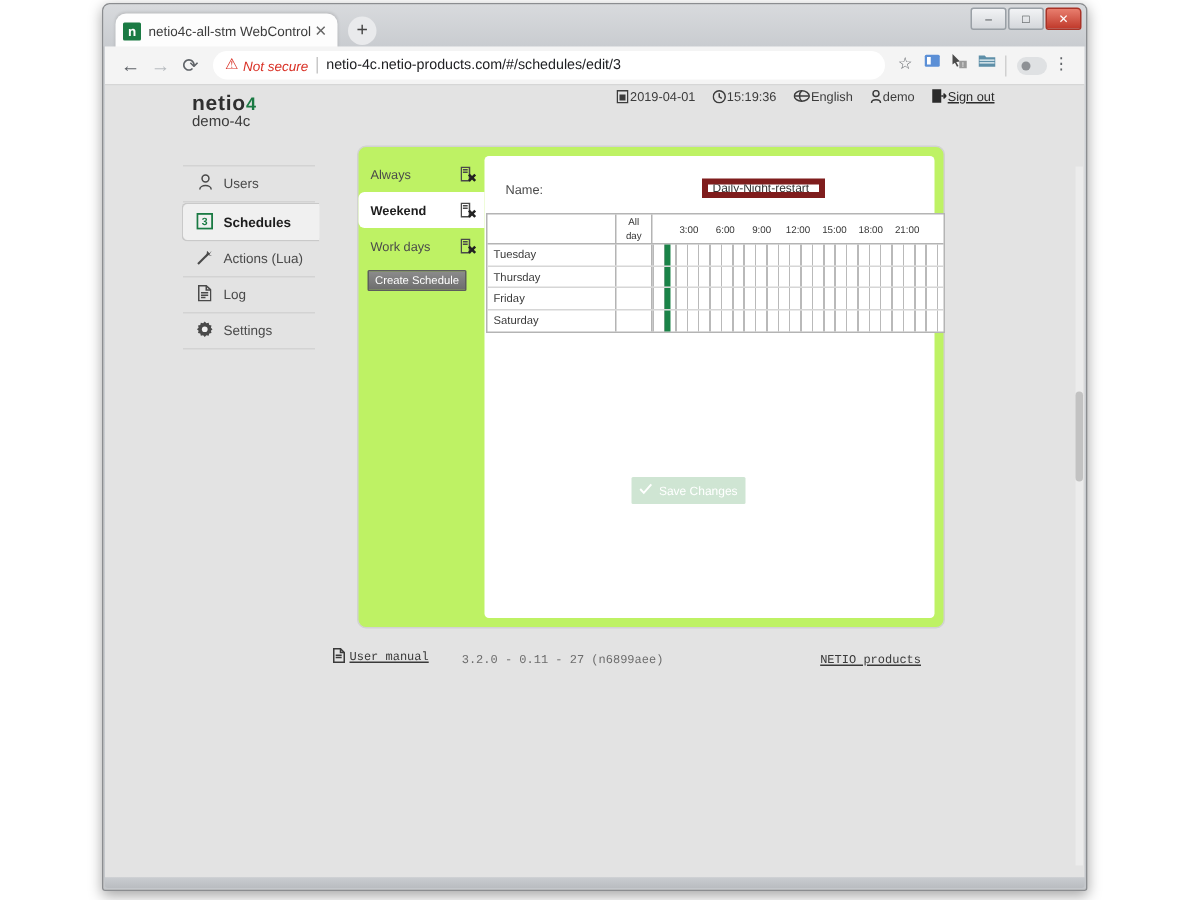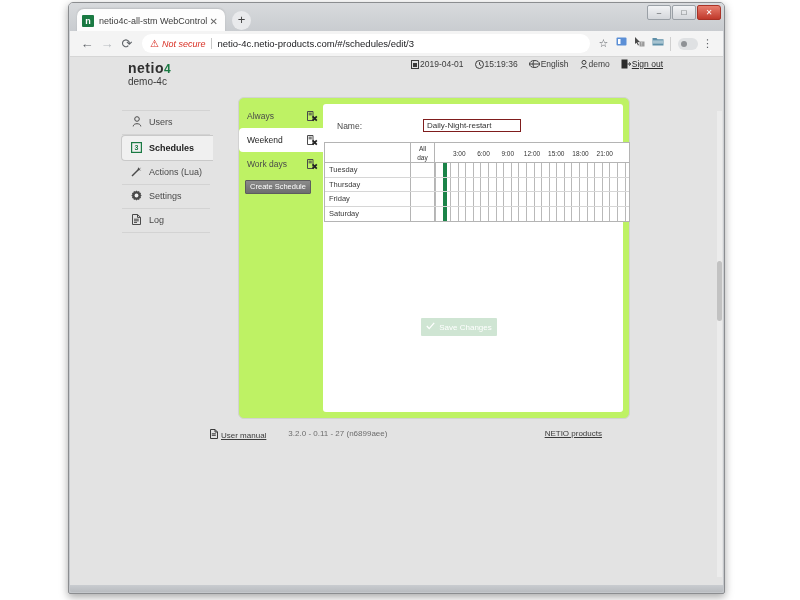--- a/index.html
+++ b/index.html
@@ -194,21 +194,21 @@
     width: 84px;
   }
   .sched-item {
     height: 24px;
     display: flex; align-items: center; justify-content: space-between;
     padding: 0 5px 0 8px;
     font-size: 8.5px; color: #4a4a4a;
   }
   .sched-item.selected {
     background: #ffffff;
-    font-weight: normal; color: #1d1d1d;
+    font-weight: bold; color: #1d1d1d;
     border-radius: 4px 0 0 4px;
   }
   .del-ico { width: 11px; height: 11px; flex: 0 0 11px; }
   .create-btn {
     margin: 4px 0 0 6px;
     width: 66px; height: 14px;
     background: linear-gradient(180deg,#8b8b8b 0%, #6e6e6e 100%);
     border: 1px solid #5d5d5d;
     color: #fff; font-size: 7.5px;
     line-height: 12px; text-align: center;
@@ -220,26 +220,27 @@
     background: #ffffff;
     border-radius: 3px;
   }
 
   .name-row {
     position: absolute; left: 14px; top: 15px;
     display: flex; align-items: center;
   }
   .name-label { font-size: 8.5px; color: #4a4a4a; width: 86px; }
   .name-input {
-    width: 98px; height: 13px;
-    border: 1px solid #7f1d1d;
+    width: 82px; height: 13px;
+    border: 4px solid #7f1d1d;
     background: #fff;
     font-size: 8px; color: #333;
     padding: 0 3px;
     font-family: "Liberation Sans", sans-serif;
+    margin-left: 45px;
   }
 
   
   .grid-wrap {
     position: absolute; left: 1px; top: 38px;
     width: 306px;
     border: 1px solid #b4b4b4;
     background: #fff;
   }
   .grid-head {
@@ -297,24 +298,24 @@
     width: 76px; height: 18px;
     background: #cfe5d3;
     color: #ffffff;
     font-size: 8px;
     display: flex; align-items: center; justify-content: center; gap: 4px;
     border-radius: 1px;
   }
 
   
   .footer {
-    position: absolute; left: 140px; top: 372px;
+    position: absolute; left: 152px; top: 372px;
     width: 392px; height: 16px;
-    display: flex; align-items: flex-start;
-    font-size: 8px; color: #555;
+    display: flex; align-items: flex-end;
+    font-size: 8px; color: #555; font-family: Liberation Mono, monospace;
   }
   .foot-manual { display:flex; align-items:center; gap:3px; }
   .foot-manual .lnk { text-decoration: underline; color:#3a3a3a; }
   .foot-ver { margin-left: 22px; color:#6d6d6d; font-size: 8px; }
   .foot-right {
     margin-left: auto; text-decoration: underline; color:#3a3a3a; font-size: 8px;
   }
 
   .status-strip {
     position: absolute; left: 1px; right: 1px; bottom: 1px; height: 7px;
@@ -474,41 +475,41 @@
       </div>
 
       <div class="side-item">
         <span class="side-ico">
           <svg width="11" height="11" viewBox="0 0 11 11">
               <path d="M1 10 L7.5 3.5" stroke="#4a4a4a" stroke-width="1.4"></path>
               <path d="M7 1.2 L8.6 2.8 L10.2 1.2 L8.6 3.6 L10.4 4.6 L7.6 4 L6.6 5.6 Z" fill="#4a4a4a"></path>
             </svg>
         </span>
         <span class="lbl">Actions (Lua)</span>
-      </div>
-
-      <div class="side-item">
-        <span class="side-ico">
-          <svg width="11" height="11" viewBox="0 0 11 11">
-              <path d="M5.5 0.4 L6.6 1.5 L8.1 1.1 L8.5 2.6 L10 3 L9.6 4.5 L10.7 5.5 L9.6 6.5 L10 8 L8.5 8.4 L8.1 9.9 L6.6 9.5 L5.5 10.6 L4.4 9.5 L2.9 9.9 L2.5 8.4 L1 8 L1.4 6.5 L0.3 5.5 L1.4 4.5 L1 3 L2.5 2.6 L2.9 1.1 L4.4 1.5 Z" fill="#4a4a4a"></path>
-              <circle cx="5.5" cy="5.5" r="1.9" fill="#f0f0f0"></circle>
-            </svg>
-        </span>
-        <span class="lbl">Settings</span>
       </div>
 
       <div class="side-item">
         <span class="side-ico">
           <svg width="9" height="11" viewBox="0 0 9 11">
               <path d="M0.5 0.5 H5.5 L8.5 3.3 V10.5 H0.5 Z" fill="none" stroke="#4a4a4a"></path>
               <path d="M5.5 0.5 V3.4 H8.5" fill="none" stroke="#4a4a4a"></path>
               <path d="M2 5.2 H6.8 M2 6.8 H6.8 M2 8.4 H5" stroke="#4a4a4a"></path>
             </svg>
         </span>
         <span class="lbl">Log</span>
+      </div>
+
+      <div class="side-item">
+        <span class="side-ico">
+          <svg width="11" height="11" viewBox="0 0 11 11">
+              <path d="M5.5 0.4 L6.6 1.5 L8.1 1.1 L8.5 2.6 L10 3 L9.6 4.5 L10.7 5.5 L9.6 6.5 L10 8 L8.5 8.4 L8.1 9.9 L6.6 9.5 L5.5 10.6 L4.4 9.5 L2.9 9.9 L2.5 8.4 L1 8 L1.4 6.5 L0.3 5.5 L1.4 4.5 L1 3 L2.5 2.6 L2.9 1.1 L4.4 1.5 Z" fill="#4a4a4a"></path>
+              <circle cx="5.5" cy="5.5" r="1.9" fill="#f0f0f0"></circle>
+            </svg>
+        </span>
+        <span class="lbl">Settings</span>
       </div>
     </div>
 
     <div class="card">
 
       <div class="sched-list">
         <div class="sched-item">
           <span>Always</span>
           <span class="del-ico">
             <svg width="11" height="11" viewBox="0 0 11 11">

